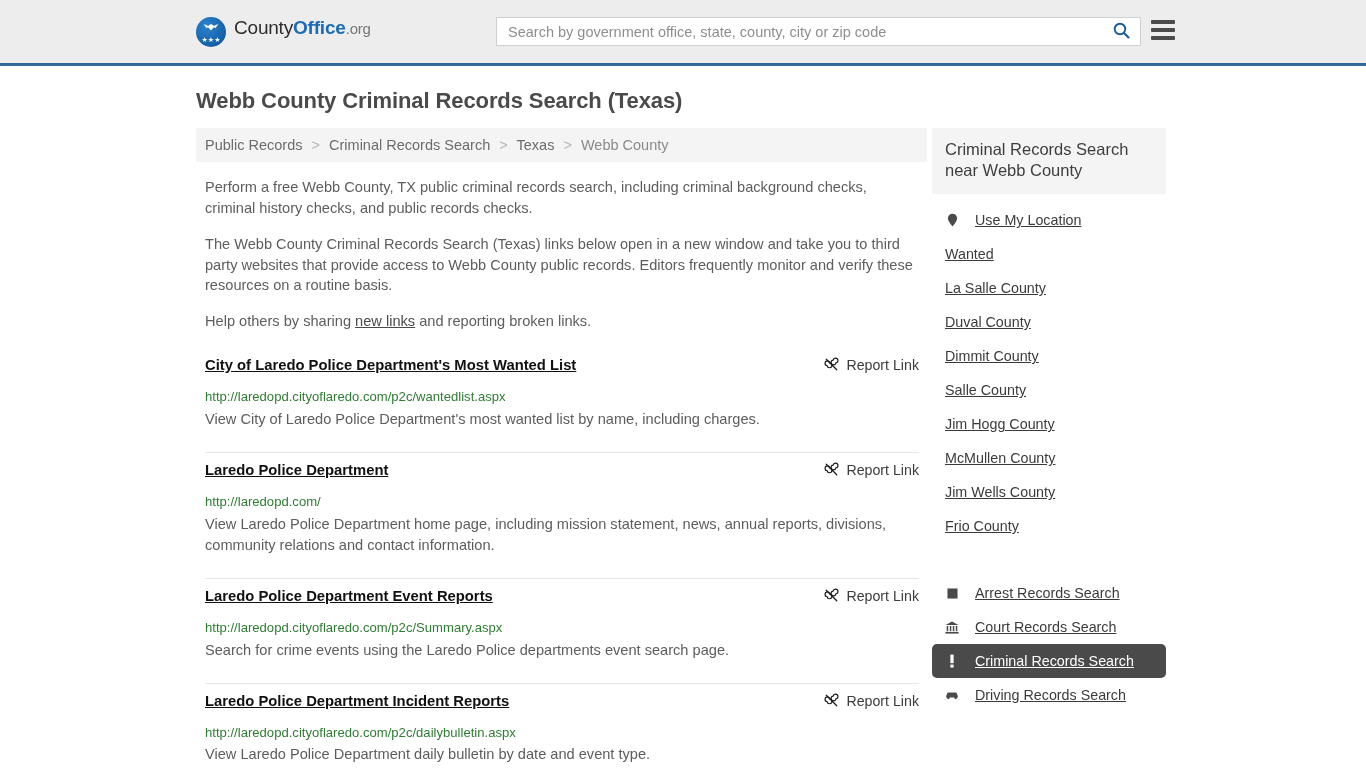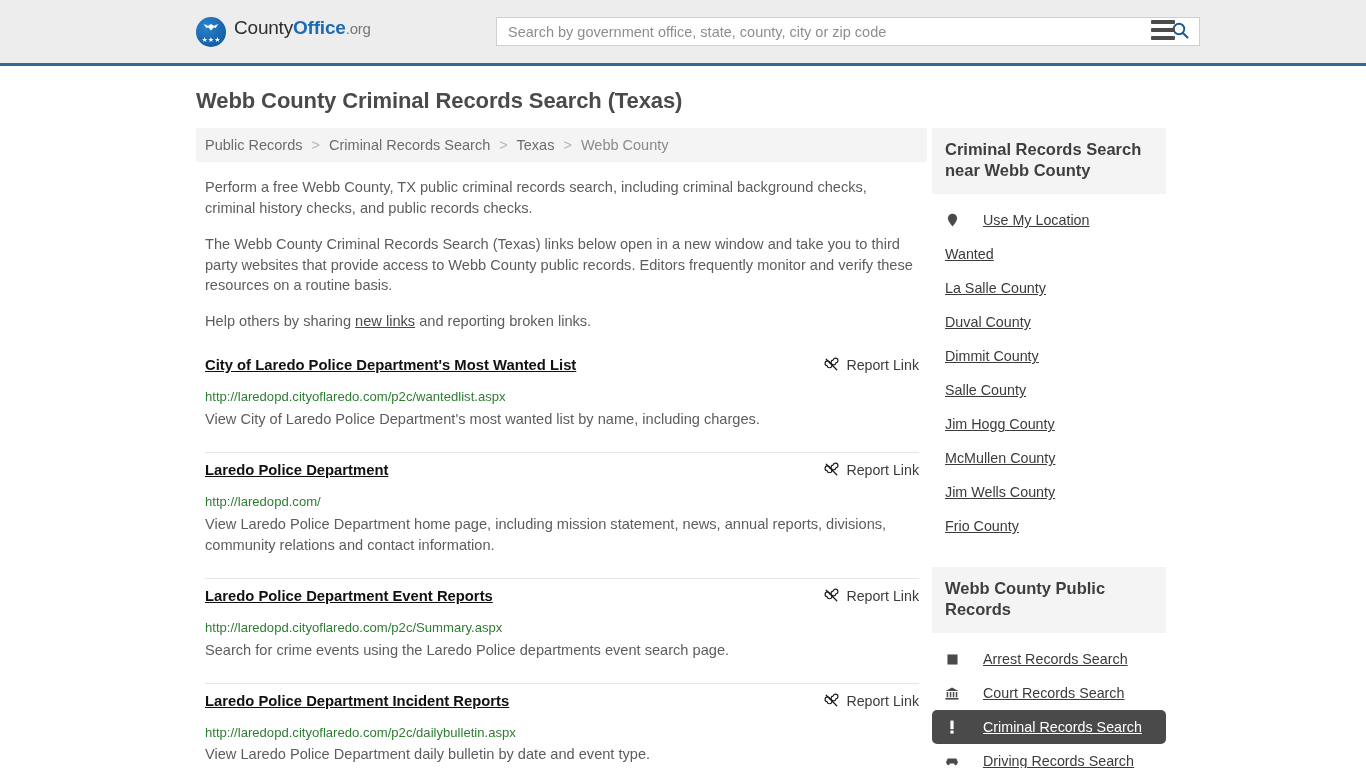--- a/index.html
+++ b/index.html
@@ -70,21 +70,21 @@
     white-space: nowrap;
   }
   .logo-text .lt-county { color: #2e2e2e; }
   .logo-text .lt-office { color: #1a6cb5; font-weight: bold; }
   .logo-text .lt-org { color: #777777; font-size: 15px; }
 
   .search-wrap {
     position: absolute;
     left: 496px;
     top: 17px;
-    width: 704px;
+    width: 645px;
     height: 29px;
     background: #ffffff;
     border: 1px solid #cfcfcf;
     display: flex;
     align-items: center;
     box-sizing: border-box;
   }
   .search-input {
     flex: 1 1 auto;
     border: 0;
@@ -240,34 +240,34 @@
     font-size: 14.6px;
     color: #5d5d5d;
     line-height: 1.45;
   }
 
   
   .side-box-title {
     background: #f4f4f4;
     padding: 11px 13px 13px 13px;
     font-size: 16.5px;
-    font-weight: bold;
+    font-weight: normal;
     color: #3e3e3e;
     line-height: 1.28;
     box-sizing: border-box;
   }
   .side-list {
     margin: 0;
     padding: 0;
     list-style: none;
   }
   .side-list li {
     display: flex;
     align-items: center;
-    gap: 24px;
+    gap: 16px;
     padding: 9px 12px 9px 13px;
     box-sizing: border-box;
   }
   .side-list li a {
     font-size: 14.3px;
     color: #3b3b3b;
     text-decoration: underline;
     cursor: pointer;
   }
   .side-list li.active {
@@ -480,21 +480,20 @@
         <li>
           <a>Jim Wells County</a>
         </li>
         <li>
           <a>Frio County</a>
         </li>
       </ul>
 
       <div class="side-gap"></div>
 
-      <div class="side-box-title">Webb County Public Records</div>
       <div class="side-spacer"></div>
       <ul class="side-list">
         <li>
           <span class="side-icon">
             <svg width="11" height="11" viewBox="0 0 12 12" xmlns="http://www.w3.org/2000/svg">
               <rect x="0.5" y="0.5" width="11" height="11" fill="#4a4a4a"></rect>
             </svg>
           </span>
           <a>Arrest Records Search</a>
         </li>

